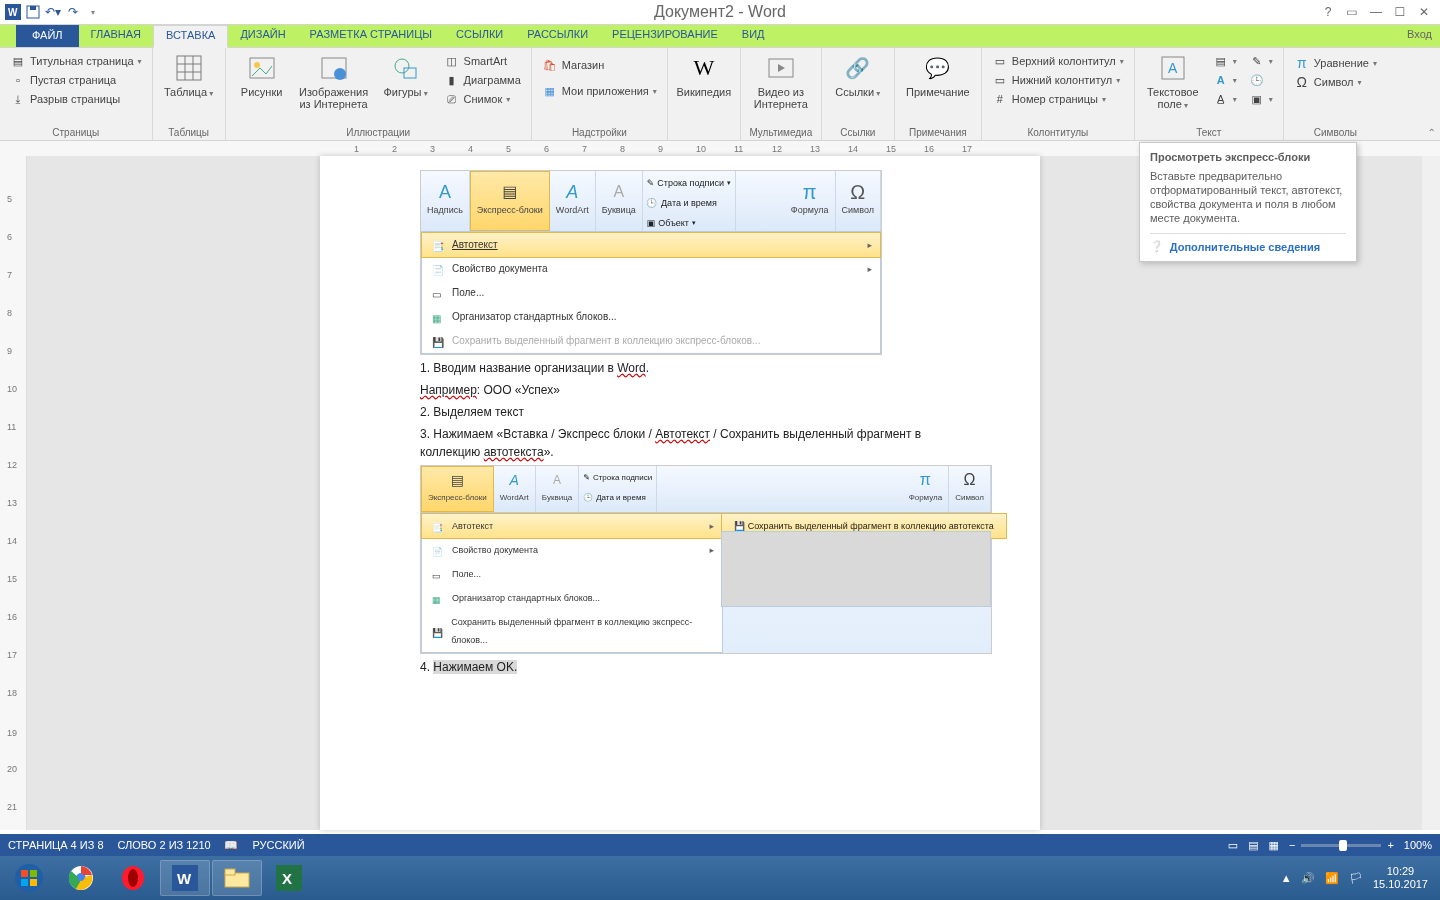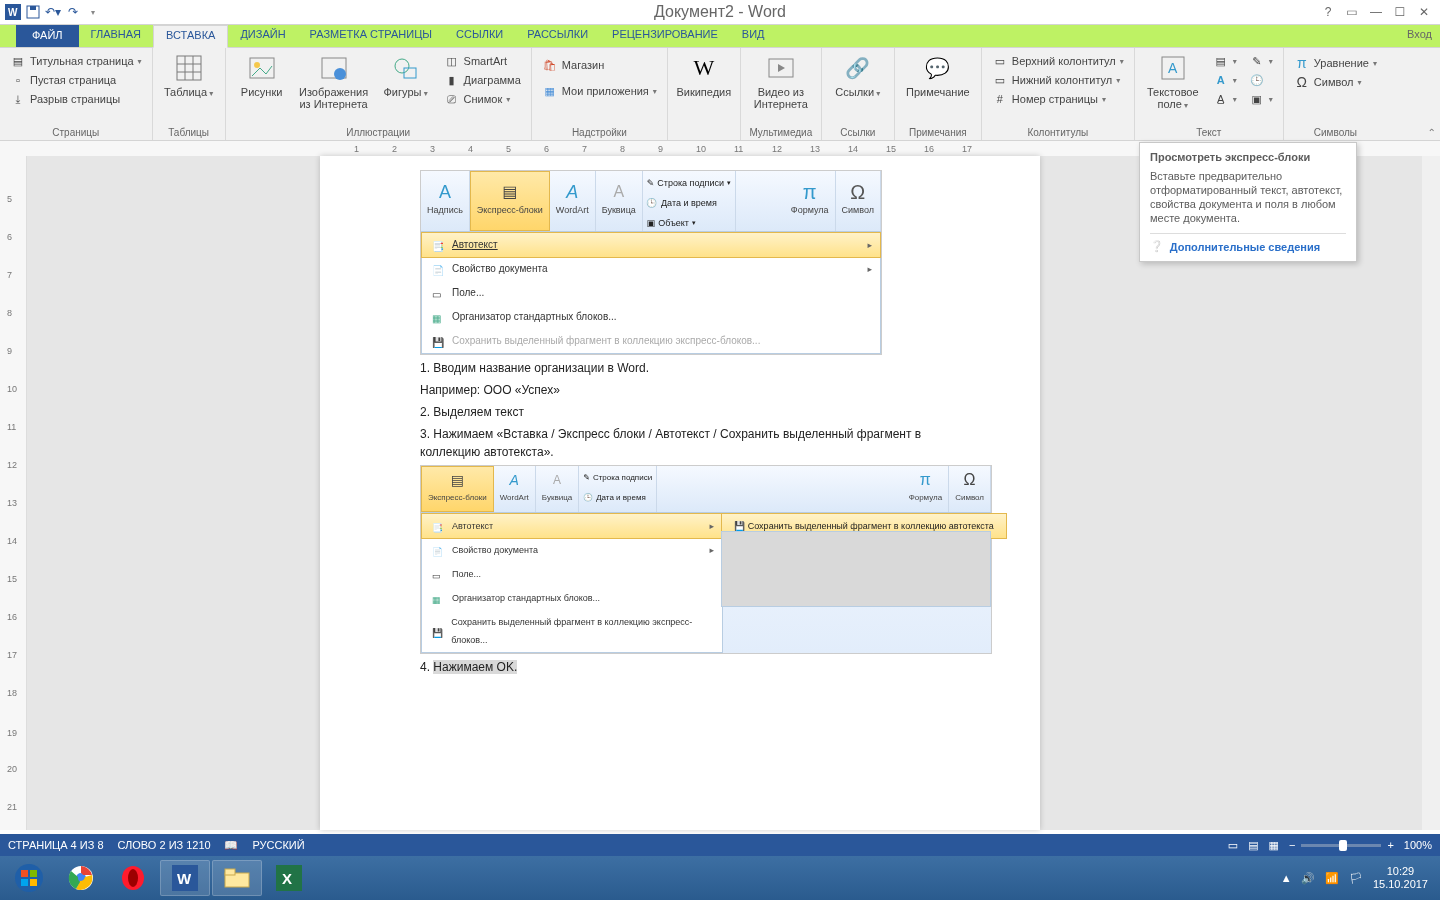--- a/index.html
+++ b/index.html
@@ -26,21 +26,21 @@
 .smallbtn .si{width:16px;height:16px;display:inline-flex;align-items:center;justify-content:center}
 .dd::after{content:" ▾";font-size:8px;color:#777}
 .collapse{position:absolute;right:4px;bottom:2px;color:#777;font-size:10px}
 .ruler-h{height:18px;background:#f7f7f7;border-bottom:1px solid #ddd;position:relative;font-size:9px;color:#777}
 .ruler-h .rh-inner{position:absolute;left:36px;right:20px;top:0;bottom:0}
 .docarea{position:absolute;top:156px;left:0;right:0;bottom:70px;background:#e6e6e6}
 .ruler-v{position:absolute;left:0;top:0;width:26px;bottom:0;background:#f7f7f7;border-right:1px solid #ddd;font-size:9px;color:#777}
 .page{position:absolute;left:320px;top:0;width:720px;bottom:0;background:#fff;box-shadow:0 0 6px rgba(0,0,0,0.2);overflow:hidden}
 .pcontent{padding:10px 100px 10px 100px;font-size:12px;color:#222;line-height:18px}
 .pcontent p{margin:4px 0}
-.redu{text-decoration-color:#c00;text-decoration-style:wavy}
+.redu{text-decoration:underline;text-decoration-color:#c00;text-decoration-style:wavy}
 .hl{background:#d9d9d9}
 .vscroll{position:absolute;right:0;top:0;width:18px;bottom:0;background:#f0f0f0}
 .embimg{border:1px solid #ccc;background:linear-gradient(#f5f9ff,#e2edfb);margin:4px 0;position:relative}
 .embimg .ribmini{height:60px;display:flex;align-items:stretch;background:linear-gradient(#f5f9ff,#dce9f9);border-bottom:1px solid #b8cde2}
 .embimg .minibtn{display:flex;flex-direction:column;align-items:center;justify-content:center;padding:2px 6px;border-right:1px solid #cbd9ea;font-size:9px;color:#444}
 .embimg .minibtn.sel{background:linear-gradient(#ffe9a8,#ffd66b);border:1px solid #e3b84d}
 .embimg .ministack{display:flex;flex-direction:column;padding:2px 4px;gap:0;font-size:9px;border-right:1px solid #cbd9ea}
 .embimg .ministack div{display:flex;align-items:center;gap:3px;padding:1px 0;white-space:nowrap}
 .embimg .menu{background:#fff;border:1px solid #b8cde2}
 .embimg .menu .mi{display:flex;align-items:center;gap:6px;padding:3px 10px;font-size:10px;color:#333;position:relative}

